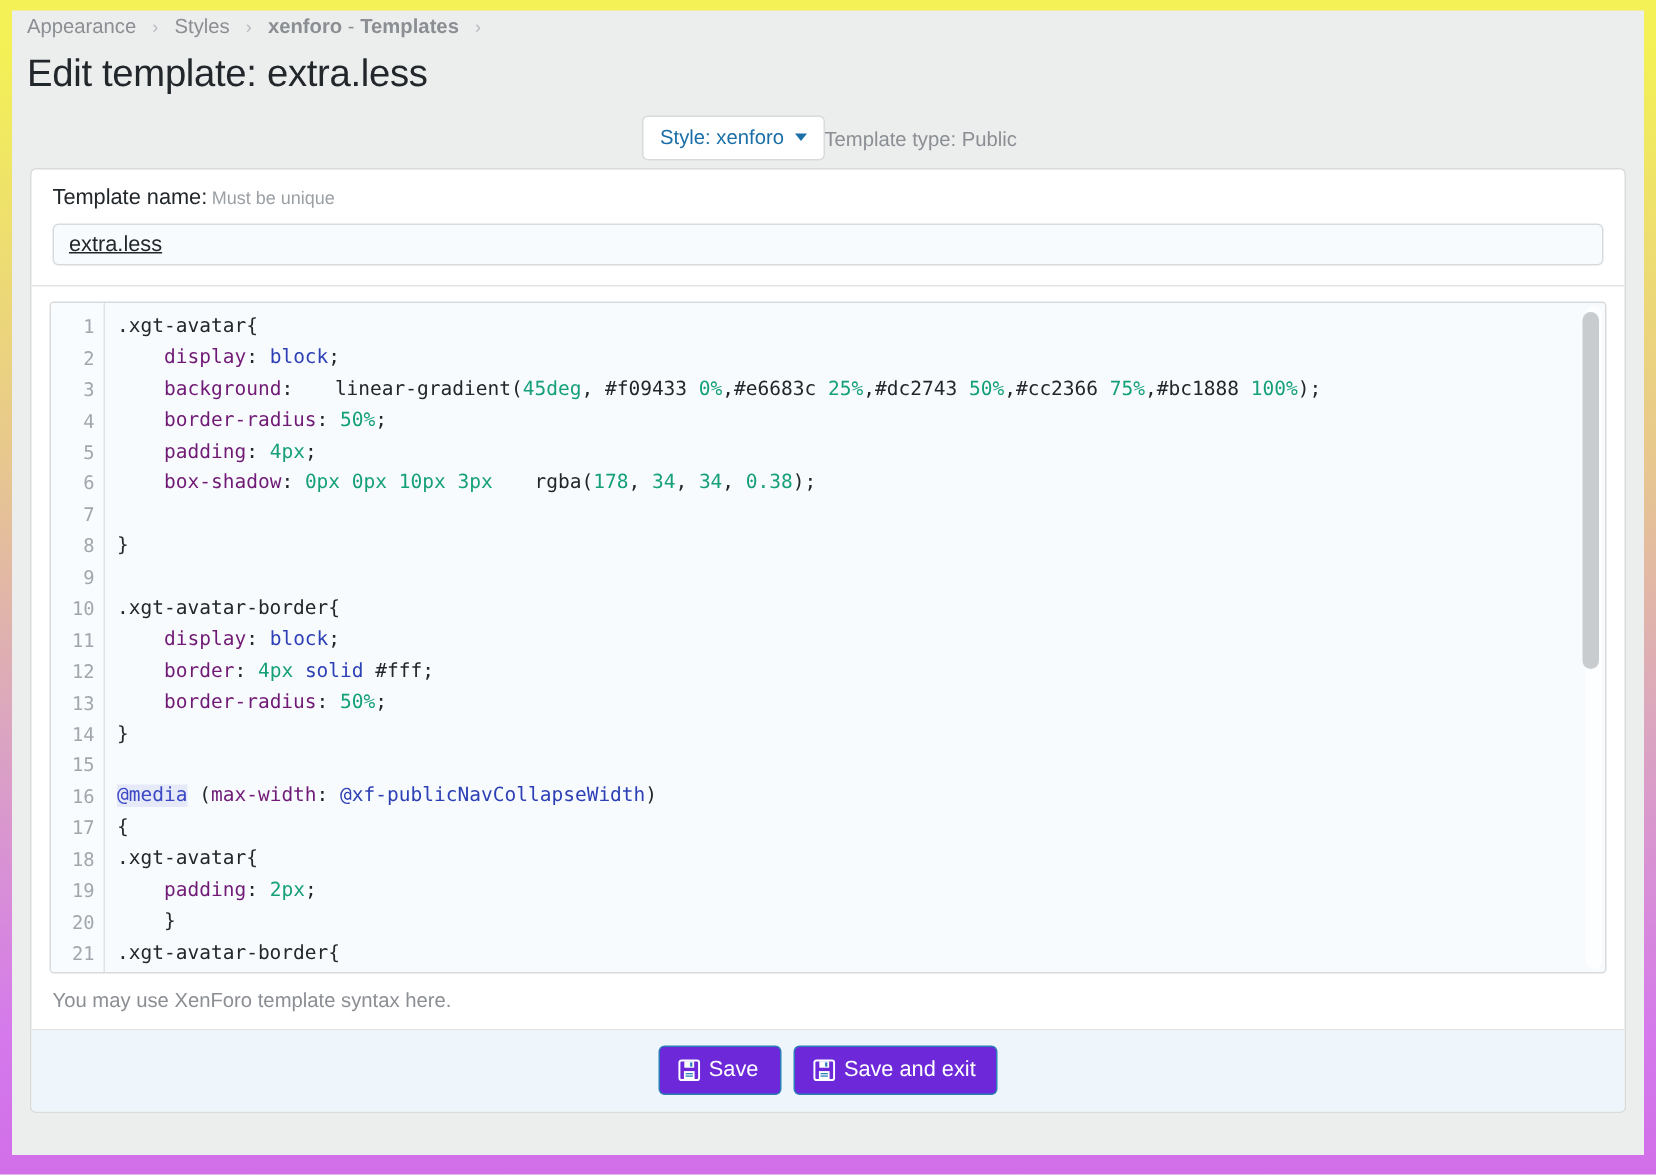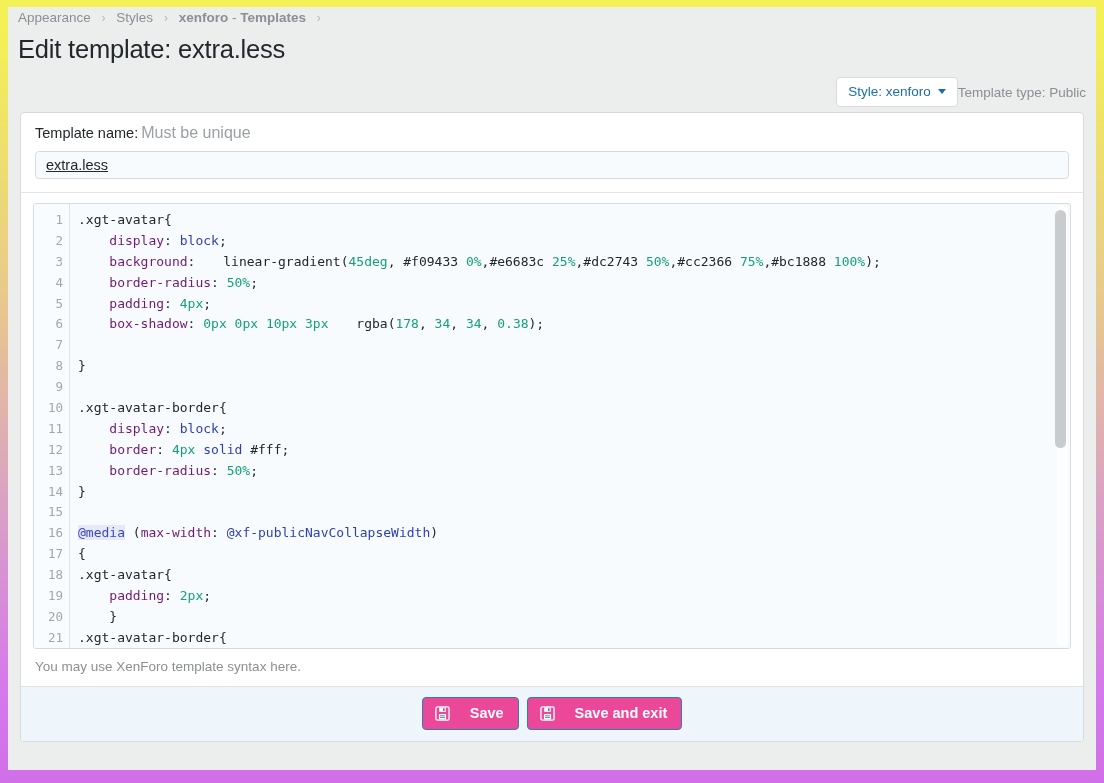--- a/index.html
+++ b/index.html
@@ -38,21 +38,21 @@
     margin: 6px 0 0 10px;
     font-size: 25.5px;
     font-weight: normal;
     color: #22272b;
     line-height: 32px;
     letter-spacing: -0.2px;
   }
 
   
   .subbar {
-    display: flex; align-items: center; justify-content: flex-end;
+    display: flex; align-items: center; justify-content: center;
     margin: 12px 10px 0 12px;
     height: 30px;
   }
   .style-btn {
     display: inline-flex; align-items: center; gap: 6px;
     background: #fff;
     border: 1px solid #d8dadc;
     border-radius: 4px;
     padding: 6px 11px 7px 11px;
     font-size: 13.5px;
@@ -82,21 +82,21 @@
     overflow: hidden;
     display: flex;
     flex-direction: column;
   }
   .name-row {
     padding: 11px 14px 0 14px;
     font-size: 14.5px;
     color: #22272b;
   }
   .name-row .hint {
-    font-size: 16px; color: #9ba0a5; margin-left: 3px;
+    font-size: 12px; color: #9ba0a5; margin-left: 3px;
   }
   .name-input {
     margin: 9px 14px 0 14px;
     height: 28px;
     background: #f7fbfe;
     border: 1px solid #d8dadc;
     border-radius: 4px;
     display: flex; align-items: center;
     padding: 0 10px;
     font-size: 14.5px;
@@ -181,30 +181,29 @@
     flex: none;
   }
   .footer {
     flex: none;
     background: #eef5fb;
     padding: 10px 0 11px 0;
     display: flex; align-items: center; justify-content: center;
     gap: 8px;
   }
   .btn {
-    display: inline-flex; align-items: center; gap: 20px;
-    background: #ec4899;
+    display: inline-flex; align-items: center; gap: 6px;
+    background: #6d28d9;
     border: 1px solid #2a7fb8;
     border-radius: 4px;
     color: #fff;
     font-size: 14.5px;
     padding: 7px 14px 8px 12px;
     line-height: 16px;
     cursor: pointer;
-    font-weight: bold;
   }
   .save-ico { width: 15px; height: 15px; flex: none; display:block; }
 </style>
 </head>
 <body>
 
 <div class="page">
 
   <div class="breadcrumb">
     <a href="#">Appearance</a>

